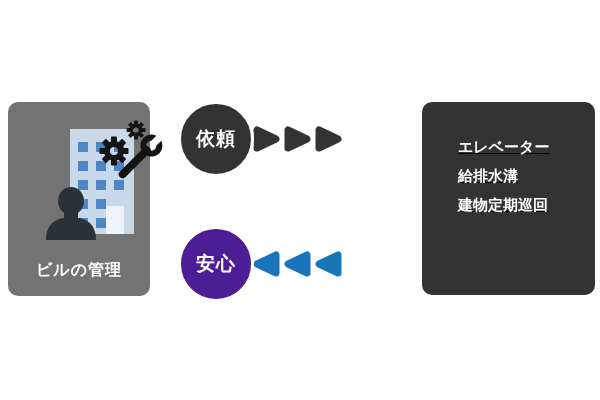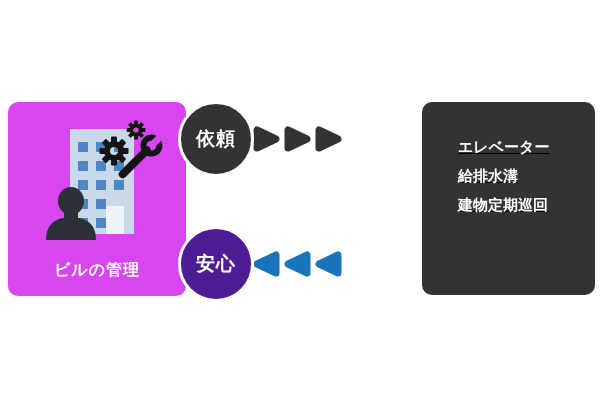--- a/index.html
+++ b/index.html
@@ -2,22 +2,22 @@
 <html><head>
 <meta charset="utf-8">
 <style>
   html,body{margin:0;padding:0;background:#fff;}
   .stage{
     position:relative;width:600px;height:400px;background:#ffffff;overflow:hidden;
     font-family:"DejaVu Sans","Liberation Sans",sans-serif;
   }
   
   .card{
-    position:absolute;left:8px;top:102px;width:178px;height:194px;
-    background:#d946ef;border-radius:10px;
+    position:absolute;left:8px;top:102px;width:142px;height:194px;
+    background:#737373;border-radius:10px;
   }
   .card-label{
     position:absolute;left:0;top:158px;width:100%;text-align:center;
     color:#ffffff;font-size:16px;font-weight:bold;letter-spacing:1px;
   }
   .icon-svg{position:absolute;left:0;top:0;width:178px;height:194px;display:block;}
   
   .circle{
     position:absolute;width:70px;height:70px;border-radius:50%;
     border:3px solid #ffffff;display:flex;align-items:center;justify-content:center;

